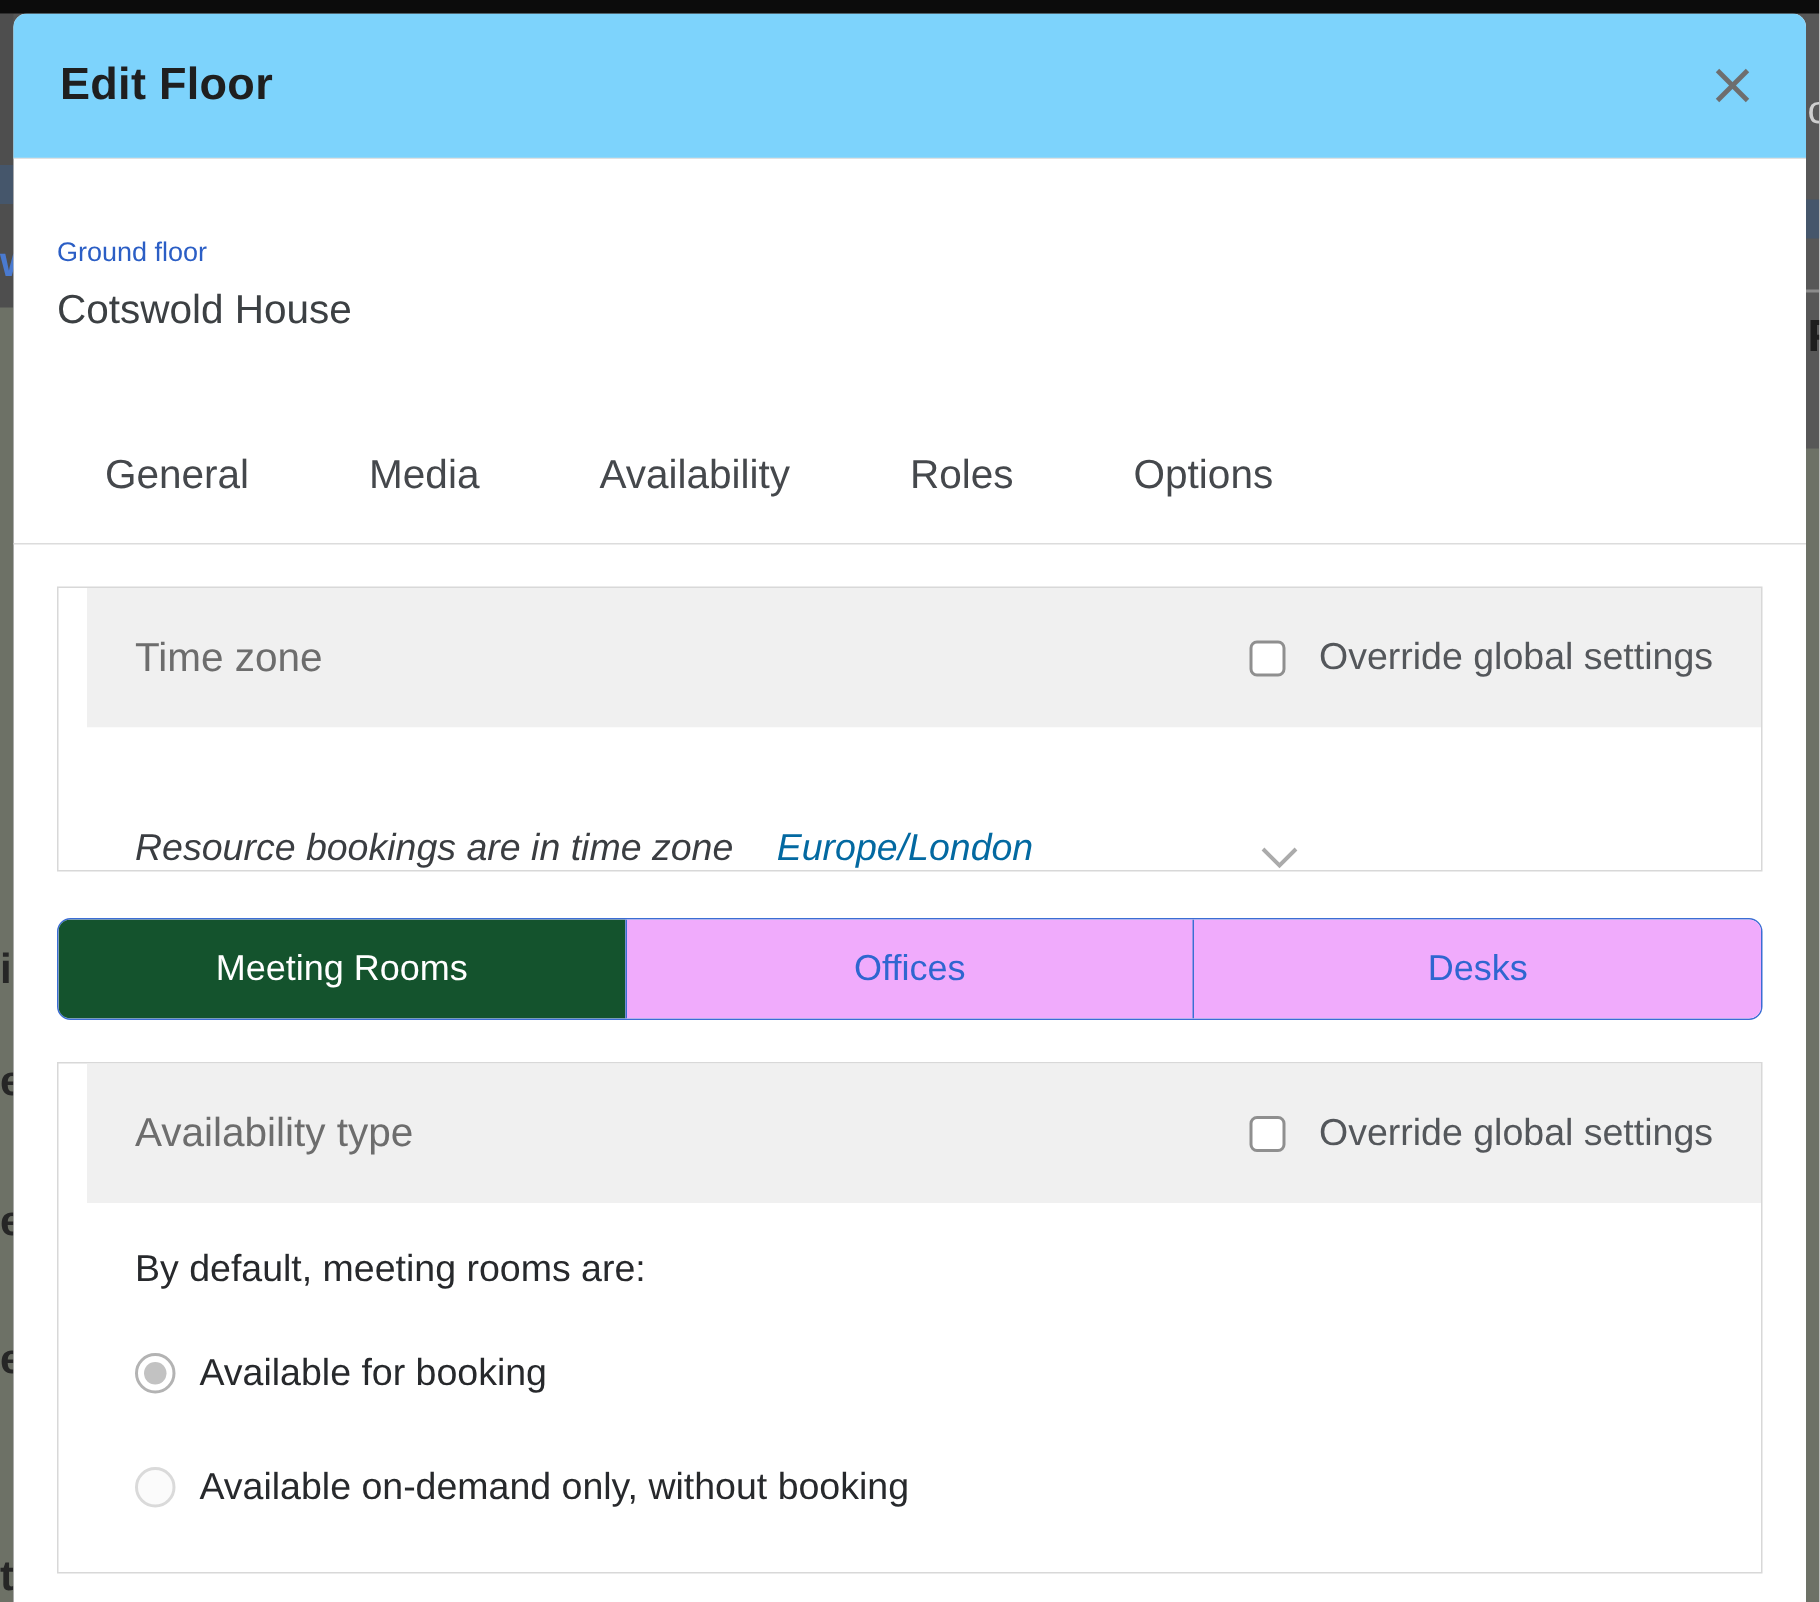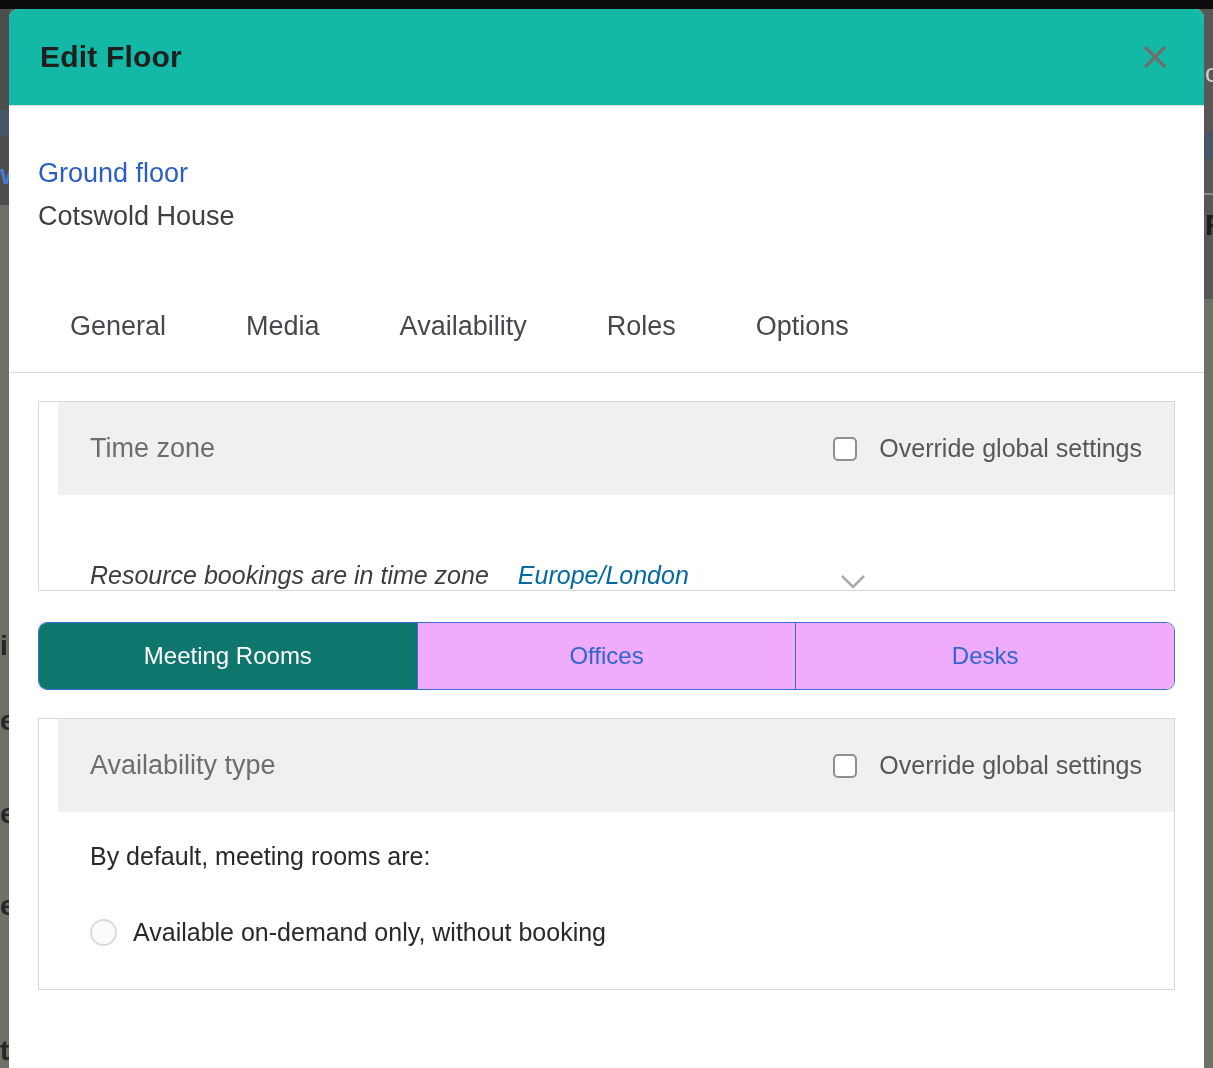--- a/index.html
+++ b/index.html
@@ -24,29 +24,29 @@
   .frag-w { top:150px; color:#4a7ad0; }
   .frag-i { top:621px; } .frag-e1 { top:696px; } .frag-e2 { top:789px; }
   .frag-e3 { top:881px; } .frag-t { top:1026px; }
   .frag-o { top:49px;  color:#cfcfcf; font-weight:400; font-size:26px; left:1px; }
   .frag-f { top:199px; color:#1e1e1e; font-size:30px; left:1px; }
 
   
   .modal { position:absolute; left:9px; top:9px; width:1195px; height:1071px;
            background:#ffffff; border-radius:9px 9px 0 0; z-index:2; }
 
-  .modal-header { height:97px; background:#14b8a6; border-bottom:1px solid #e1e1e1;
+  .modal-header { height:97px; background:#7dd3fc; border-bottom:1px solid #e1e1e1;
                   border-radius:9px 9px 0 0; display:flex; align-items:center; padding:0 31px; }
   .modal-title { font-size:30px; font-weight:700; color:#1f1f1f; letter-spacing:.2px; }
   .close-btn { margin-left:auto; width:36px; height:36px; display:flex; align-items:center;
                justify-content:center; cursor:pointer; }
 
   .modal-body { padding:0 29px; }
 
-  .floor-name { margin-top:52px; font-size:27px; color:#2b5ec5; }
+  .floor-name { margin-top:52px; font-size:18px; color:#2b5ec5; }
   .building-name { margin-top:12px; font-size:27px; color:#3c4043; }
 
   
   .tabbar { margin:50px -29px 0 -29px; padding-left:29px; display:flex;
             border-bottom:1px solid #dcdcdc;gap:16px; }
   .tab { padding:0 32px; line-height:89px; height:90px; font-size:27px; color:#45484c; cursor:pointer; }
   .tab.active { background:#fff; border:1px solid #e0e0e0; border-bottom:none;
                 border-radius:9px 9px 0 0; margin-bottom:-1px; position:relative; z-index:1; }
 
   
@@ -61,21 +61,21 @@
   .tz-label { font-size:25px; color:#3a3d41; }
   .tz-value { margin-left:29px; font-size:25px; color:#0369a1; }
   .tz-chevron { margin-left:150px; display:flex; align-items:center; }
 
   
   .segmented { margin-top:31px; height:68px; display:flex; border:1px solid #3b6dd4;
                border-radius:9px; overflow:hidden; background:#fff; }
   .segment { flex:1; display:flex; align-items:center; justify-content:center;
              font-size:24px; font-weight:500; color:#2f66d0; cursor:pointer; background:#f0abfc; }
   .segment + .segment { border-left:1px solid #3b6dd4; }
-  .segment.active { background:#0f766e; color:#ffffff; border-left:none; }
+  .segment.active { background:#14532d; color:#ffffff; border-left:none; }
 
   
   .avail-body { padding:30px 32px 42px 32px; background:#fff; }
   .avail-intro { font-size:25px; color:#27292c; }
   .radio-row { display:flex; align-items:center; gap:16px; cursor:pointer; }
   .radio-row.first { margin-top:40px; }
   .radio-row.second { margin-top:47px; }
   .radio { width:27px; height:27px; border-radius:50%; flex:0 0 auto;
            border:2px solid #dadada; background:#fbfbfb; position:relative; }
   .radio.selected { border-color:#b3b3b3; background:#fff; }
@@ -162,20 +162,24 @@
       <div class="section">
         <div class="section-header">
           <div class="section-title">Availability type</div>
           <div class="override">
             <div class="checkbox"></div>
             <div class="override-label">Override global settings</div>
           </div>
         </div>
         <div class="avail-body">
           <div class="avail-intro">By default, meeting rooms are:</div>
+          <div class="radio-row first">
+            <div class="radio selected"></div>
+            <div class="radio-label">Available for booking</div>
+          </div>
           <div class="radio-row second">
             <div class="radio"></div>
             <div class="radio-label">Available on-demand only, without booking</div>
           </div>
         </div>
       </div>
 
     </div>
   </div>
 </div>

